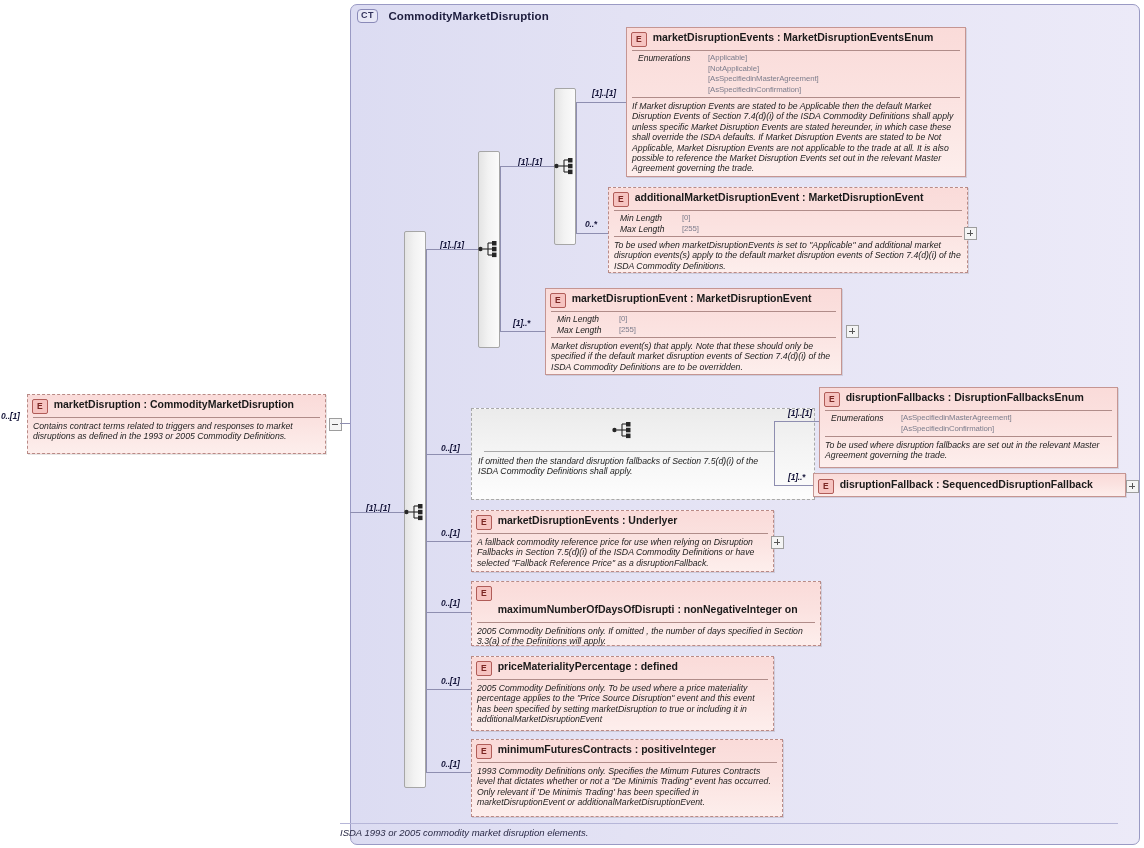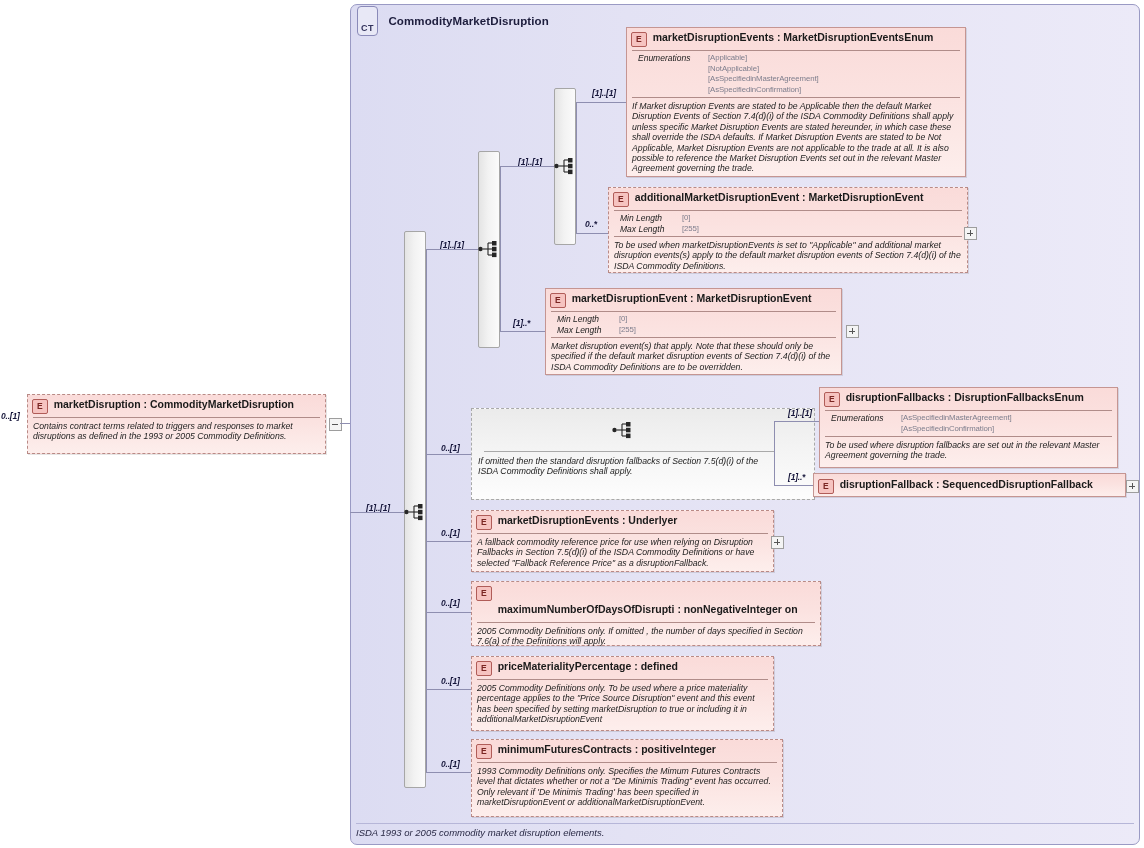--- a/index.html
+++ b/index.html
@@ -11,21 +11,21 @@
   .abs{position:absolute;box-sizing:border-box;}
 
   
   .ct-panel{
     background:linear-gradient(to right,#dcdcf2 0%,#e3e2f4 35%,#eceaf8 100%);
     border:1px solid #9a9ac4;border-radius:7px;
   }
   .ct-badge{
     display:inline-block;border:1px solid #8a8ab8;border-radius:4px;
     background:#e8e8f6;color:#33335c;font-size:9px;font-weight:bold;
-    padding:16px 3px 1px 3px;line-height:11px;letter-spacing:0.5px;
+    padding:0px 3px 1px 3px;line-height:11px;letter-spacing:0.5px;
     font-family:"Liberation Sans",sans-serif;vertical-align:middle;
   }
   .ct-title{font-size:11.5px;font-weight:bold;color:#1c1c3c;margin-left:6px;vertical-align:middle;
             font-family:"Liberation Sans",sans-serif;letter-spacing:0.1px;}
   .ct-footer{
     border-top:1px solid #b6b6d8;font-style:italic;font-size:9.5px;color:#2a2a46;
     padding-top:3px;
   }
 
   
@@ -90,21 +90,21 @@
 
 <div id="root">
 
   <div class="abs ct-panel" style="left:350px;top:4px;width:790px;height:841px;"></div>
 
   <div class="abs" style="left:357px;top:6px;width:400px;height:16px;">
     <span class="ct-badge">CT</span>
     <span class="ct-title">CommodityMarketDisruption</span>
   </div>
 
-  <div class="abs ct-footer" style="left:356px;top:823px;width:778px;height:18px;">
+  <div class="abs ct-footer" style="left:340px;top:823px;width:778px;height:18px;">
     <span>ISDA 1993 or 2005 commodity market disruption elements.</span>
   </div>
 
   <div class="card" style="left:1px;top:411px;">0..[1]</div>
 
   <div class="abs el-box" style="left:27px;top:394px;width:299px;height:60px;">
     <div class="el-head">
       <span class="e-badge">E</span>
       <span class="el-title">marketDisruption : CommodityMarketDisruption</span>
     </div>
@@ -294,21 +294,21 @@
   <div class="card" style="left:441px;top:528px;">0..[1]</div>
   <div class="abs hline" style="left:426px;top:541px;width:45px;"></div>
   <div class="expander plus" style="left:771px;top:536px;"></div>
 
   <div class="abs el-box" style="left:471px;top:581px;width:350px;height:65px;">
     <div class="el-head">
       <span class="e-badge">E</span>
       <span class="el-title" style="width:300px;margin-top:18px;">maximumNumberOfDaysOfDisrupti : nonNegativeInteger on</span>
     </div>
     <div class="el-sep" style="margin-top:4px;"></div>
-    <div class="el-desc">2005 Commodity Definitions only. If omitted , the number of days specified in Section 7.6(a) of the Definitions will apply.</div>
+    <div class="el-desc">2005 Commodity Definitions only. If omitted , the number of days specified in Section 3.3(a) of the Definitions will apply.</div>
   </div>
   <div class="card" style="left:441px;top:598px;">0..[1]</div>
   <div class="abs hline" style="left:426px;top:612px;width:45px;"></div>
 
   <div class="abs el-box" style="left:471px;top:656px;width:303px;height:75px;">
     <div class="el-head">
       <span class="e-badge">E</span>
       <span class="el-title">priceMaterialityPercentage : defined</span>
     </div>
     <div class="el-sep"></div>

